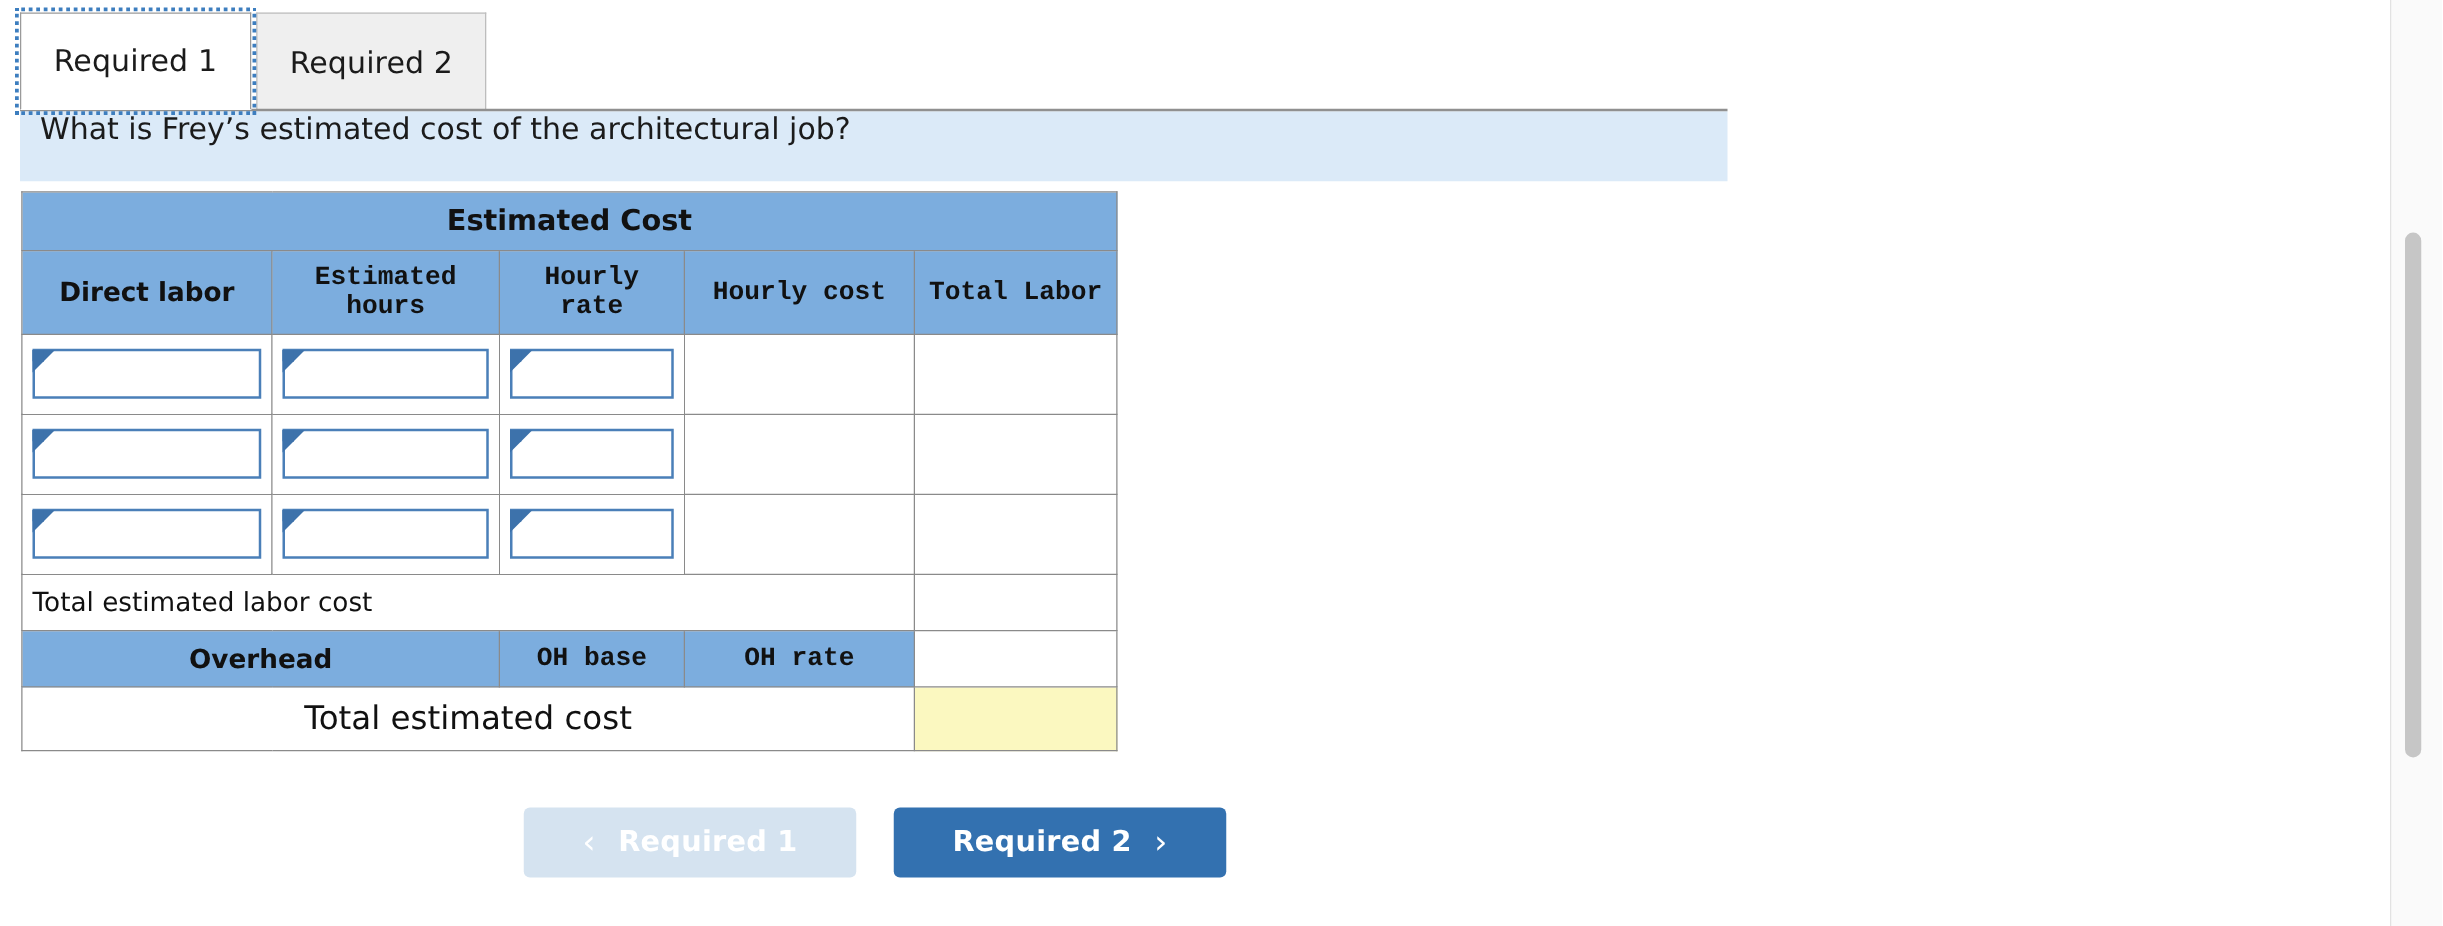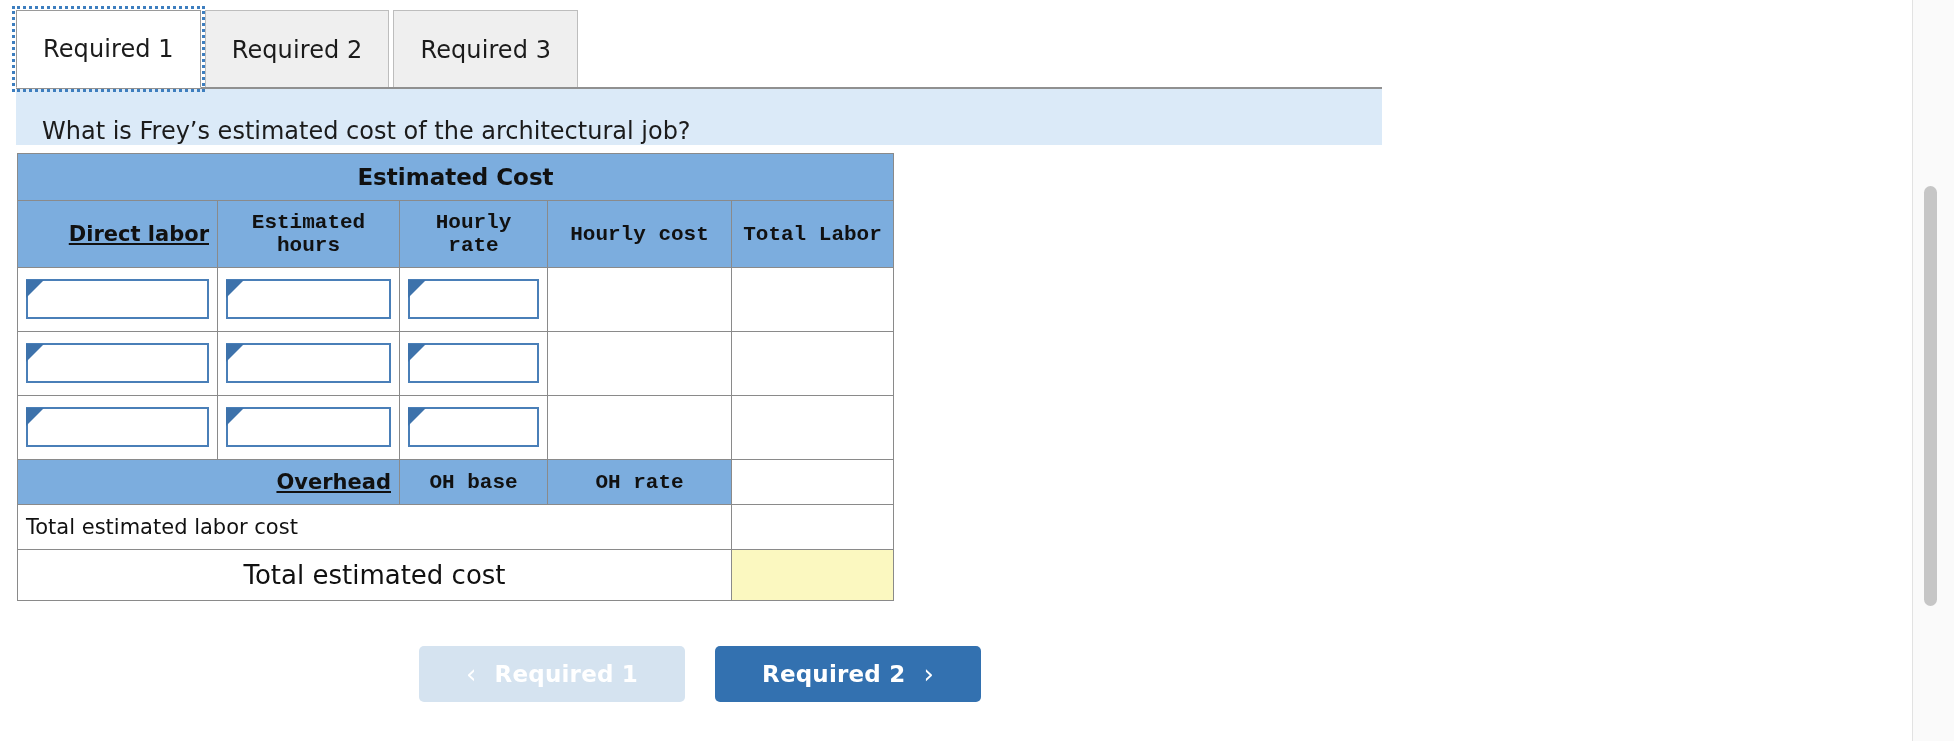--- a/index.html
+++ b/index.html
@@ -69,22 +69,22 @@
   }
 
   
   #question {
     position: absolute;
     left: 16px; top: 89px;
     width: 1366px;
     height: 56px;
     background: #dbeaf8;
     display: flex;
-    align-items: flex-end;
-    padding-left: 26px;
+    align-items: flex-start;
+    padding-left: 16px;
     font-size: 24px;
     color: #1b1b1b;
   }
 
   
   #sheet {
     position: absolute;
     left: 17px; top: 153px;
     width: 876px;
     border-collapse: collapse;
@@ -105,21 +105,21 @@
     font-weight: bold;
     font-size: 23px;
     height: 44px;
   }
   .col-hdr {
     background: #7cadde !important;
     font-weight: bold;
     font-size: 21px;
     height: 48px;
   }
-  .col-hdr.c-left { text-align: right; padding-left: 8px; text-decoration: underline; }
+  .col-hdr.c-left { text-align: center; padding-left: 8px; }
   .col-hdr.c-ctr  { text-align: center; font-family: Liberation Mono, monospace; }
 
   
   td.fieldcell { padding: 0; position: relative; }
 
   .field {
     position: relative;
     display: block;
     width: 100%;
     height: 40px;
@@ -210,23 +210,20 @@
 
 <div id="page">
   <div id="content">
 
     <div id="tabstrip">
       <div class="tab active">
         <span>Required 1</span>
       </div>
       <div class="tab">
         <span>Required 2</span>
-      </div>
-      <div class="tab">
-        <span>Required 3</span>
       </div>
     </div>
     <div id="tabline"></div>
 
     <div id="question">
       <span>What is Frey’s estimated cost of the architectural job?</span>
     </div>
 
     <table id="sheet">
       <colgroup>
@@ -285,28 +282,28 @@
             <span class="field"></span>
           </td>
           <td class="fieldcell">
             <span class="field"></span>
           </td>
           <td></td>
           <td></td>
         </tr>
 
         <tr>
+          <td class="lbl-left" colspan="4">Total estimated labor cost</td>
+          <td></td>
+        </tr>
+
+        <tr>
           <td class="col-hdr c-left" colspan="2">Overhead</td>
           <td class="col-hdr c-ctr">OH base</td>
           <td class="col-hdr c-ctr">OH rate</td>
-          <td></td>
-        </tr>
-
-        <tr>
-          <td class="lbl-left" colspan="4">Total estimated labor cost</td>
           <td></td>
         </tr>
 
 
         <tr>
           <td class="lbl-indent" colspan="4">Total estimated cost</td>
           <td class="totalcell"></td>
         </tr>
       </tbody>
     </table>

